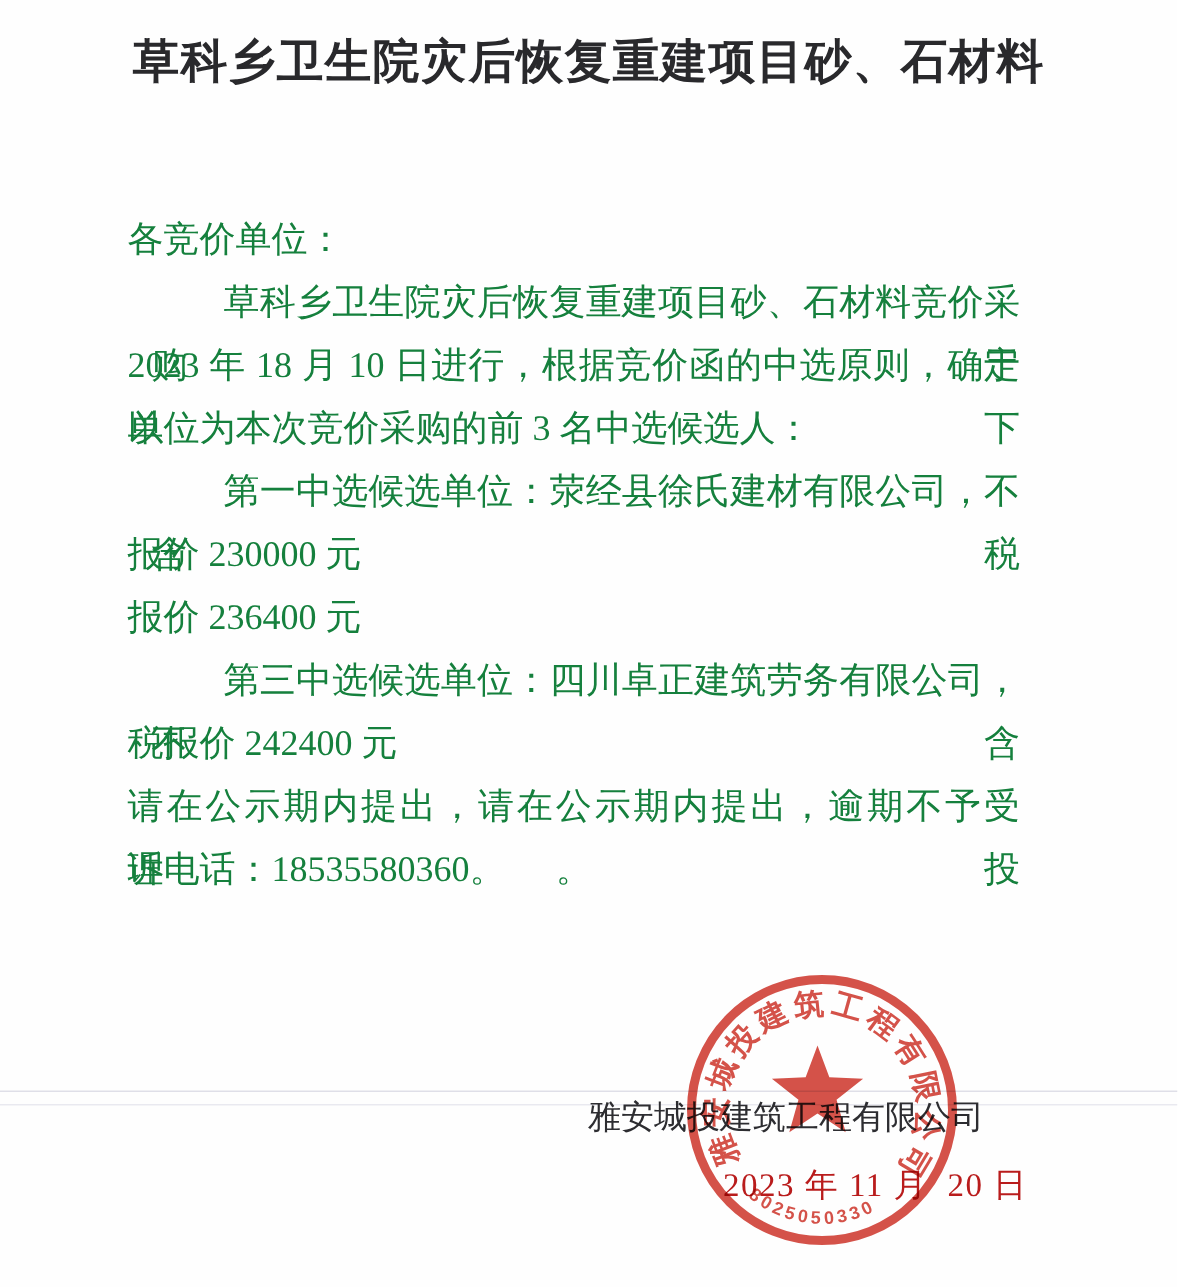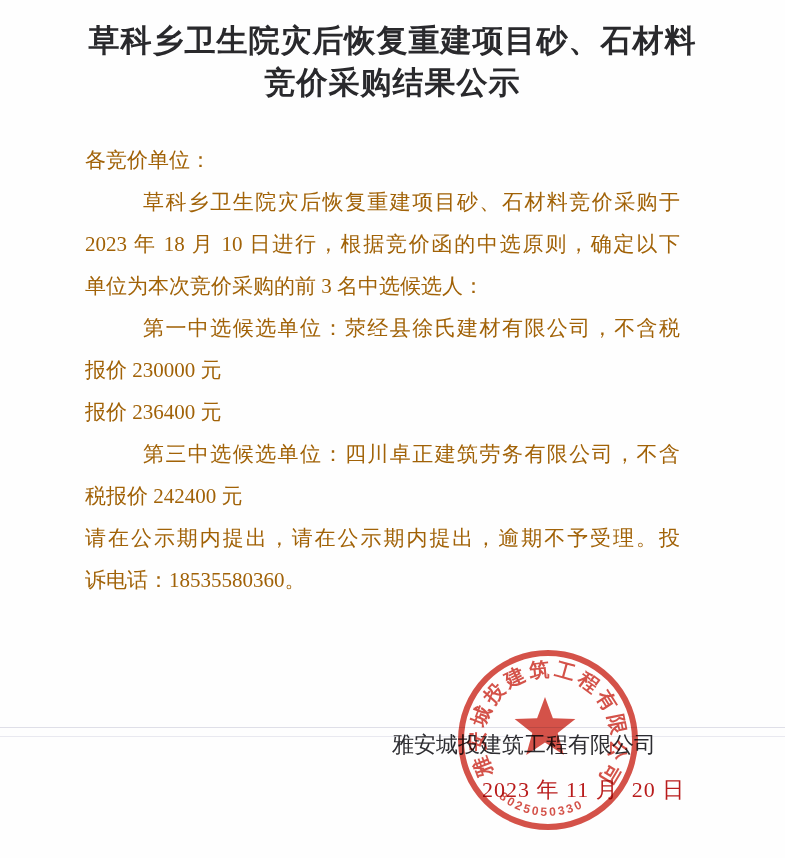--- a/index.html
+++ b/index.html
@@ -26,22 +26,22 @@
     font-family: "Liberation Sans", "DejaVu Sans", sans-serif;
     font-weight: bold;
     font-size: 31px;
     line-height: 42px;
     color: #29292c;
     letter-spacing: 1px;
   }
 
   .body-block {
     position: absolute; top: 139px; left: 85px; width: 595px;
-    font-size: 21px;
-    color: #a16207;
+    font-size: 24px;
+    color: #15803d;
   }
   .doc-line {
     height: 42px; line-height: 42px;
     white-space: nowrap;
   }
   .doc-line.fill {
     white-space: normal;
     text-align: justify;
     text-align-last: justify;
     text-justify: inter-character;
@@ -73,21 +73,20 @@
 </head>
 <body>
 
 <div class="page">
 
   <div class="scan-line a"></div>
   <div class="scan-line b"></div>
 
   <div class="title-block">
     <div>草科乡卫生院灾后恢复重建项目砂、石材料</div>
-    <div>竞价采购结果公示</div>
   </div>
 
   <div class="body-block">
     <div class="doc-line">各竞价单位：</div>
     <div class="doc-line fill indent">草科乡卫生院灾后恢复重建项目砂、石材料竞价采购于</div>
     <div class="doc-line fill">2023 年 18 月 10 日进行，根据竞价函的中选原则，确定以下</div>
     <div class="doc-line">单位为本次竞价采购的前 3 名中选候选人：</div>
     <div class="doc-line fill indent">第一中选候选单位：荥经县徐氏建材有限公司，不含税</div>
     <div class="doc-line">报价 230000 元</div>
     <div class="doc-line">报价 236400 元</div>

